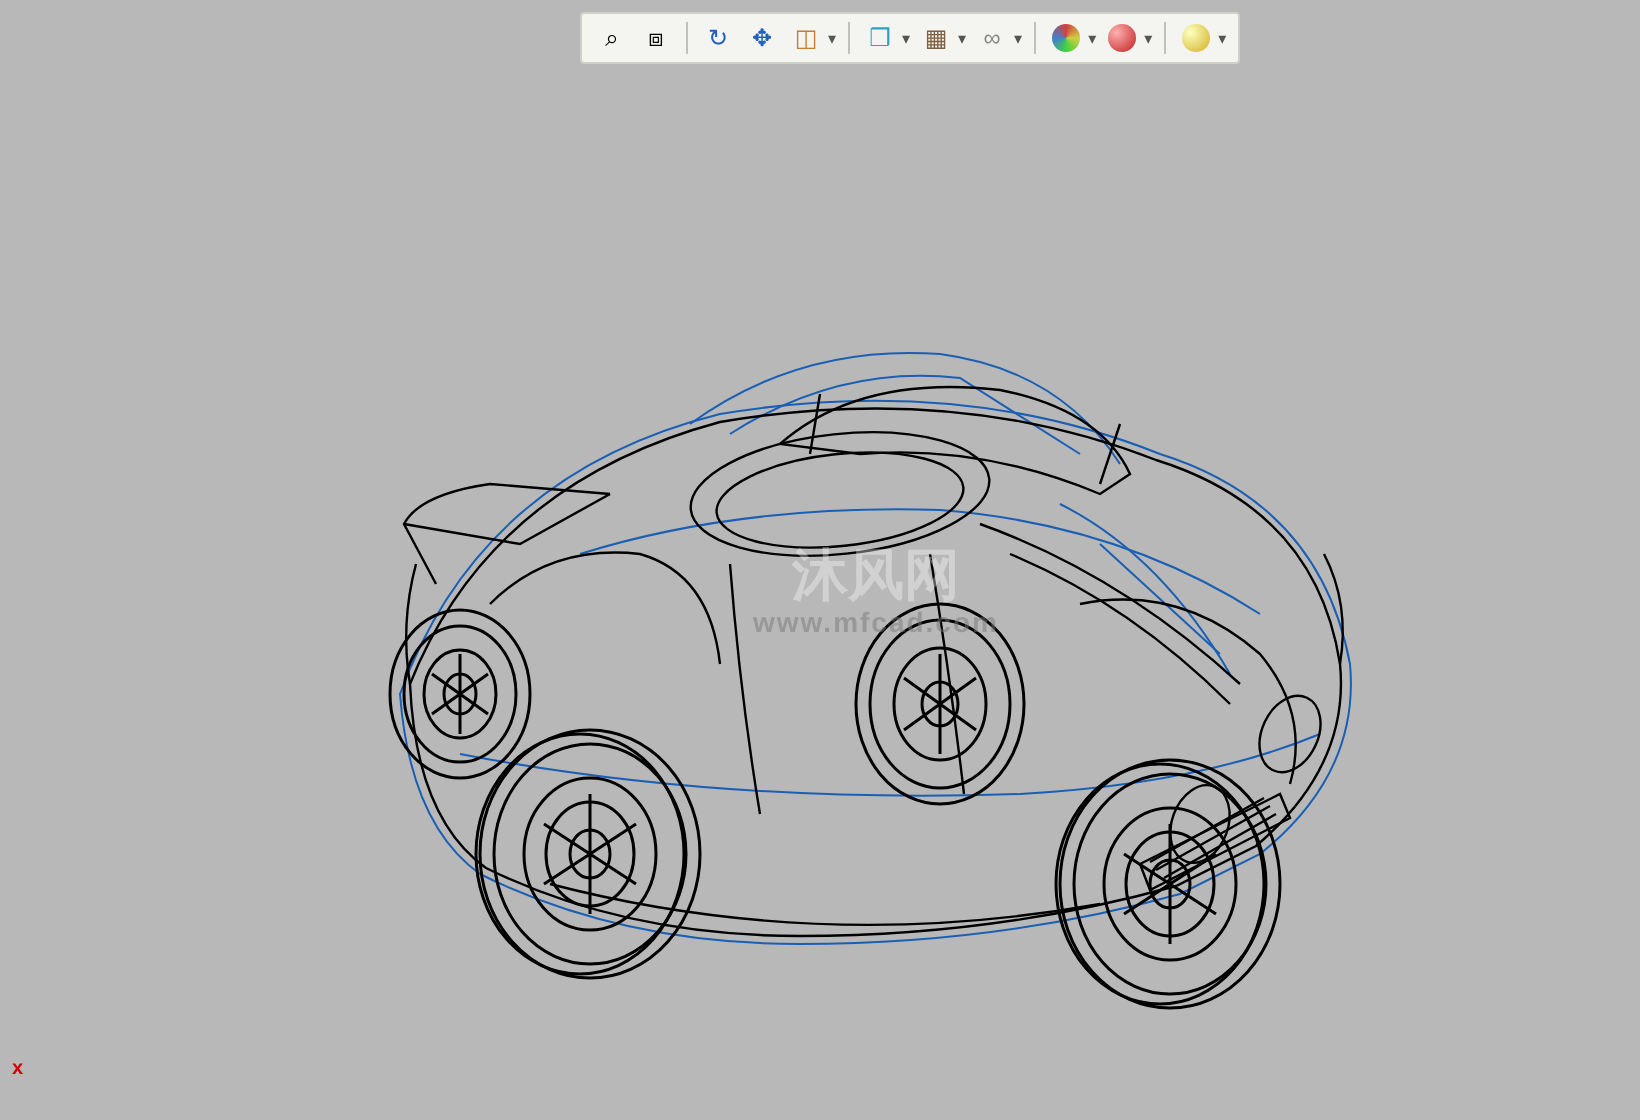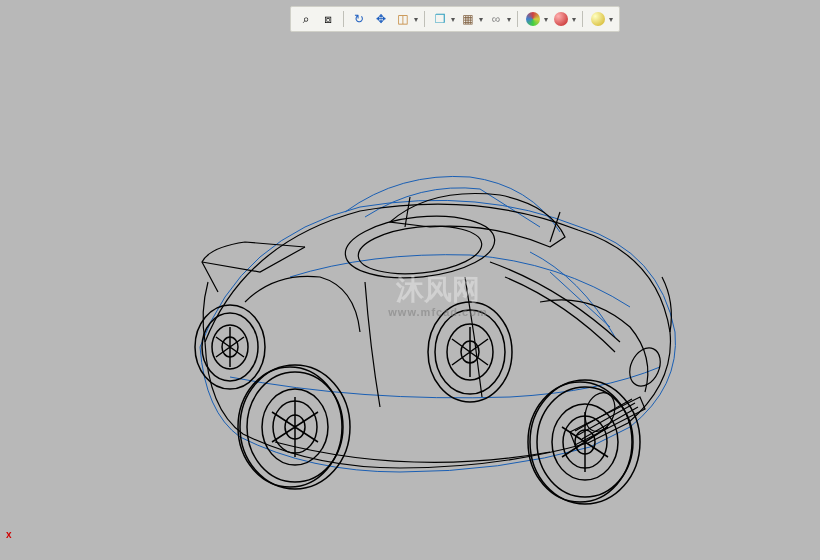--- a/index.html
+++ b/index.html
@@ -66,21 +66,21 @@
       transform: translate(-50%, -50%);
       color: rgba(255,255,255,0.35);
       font-size: 28px;
       font-weight: bold;
       pointer-events: none;
       text-align: center;
       line-height: 1.1;
       margin-left: 28px;
     }
     .watermark-sub {
-      font-size: 11px;
+      font-size: 14px;
       color: rgba(120,120,120,0.5);
       letter-spacing: 1px;
     }
     .car-wireframe {
       position: absolute;
       top: 45px;
       left: 110px;
       width: 620px;
       height: 450px;
     }

